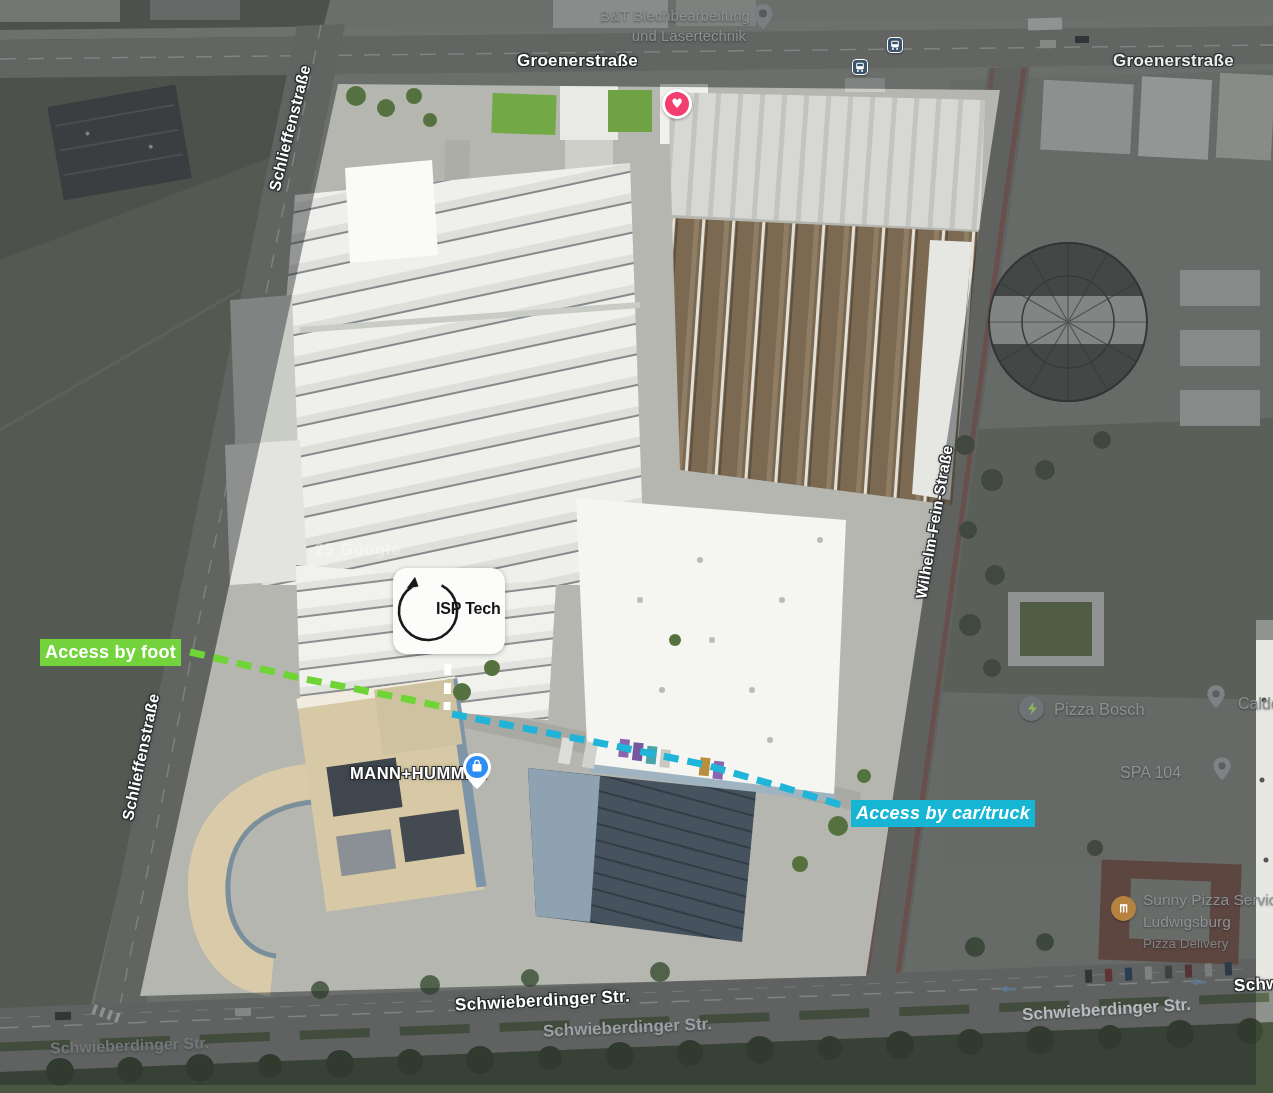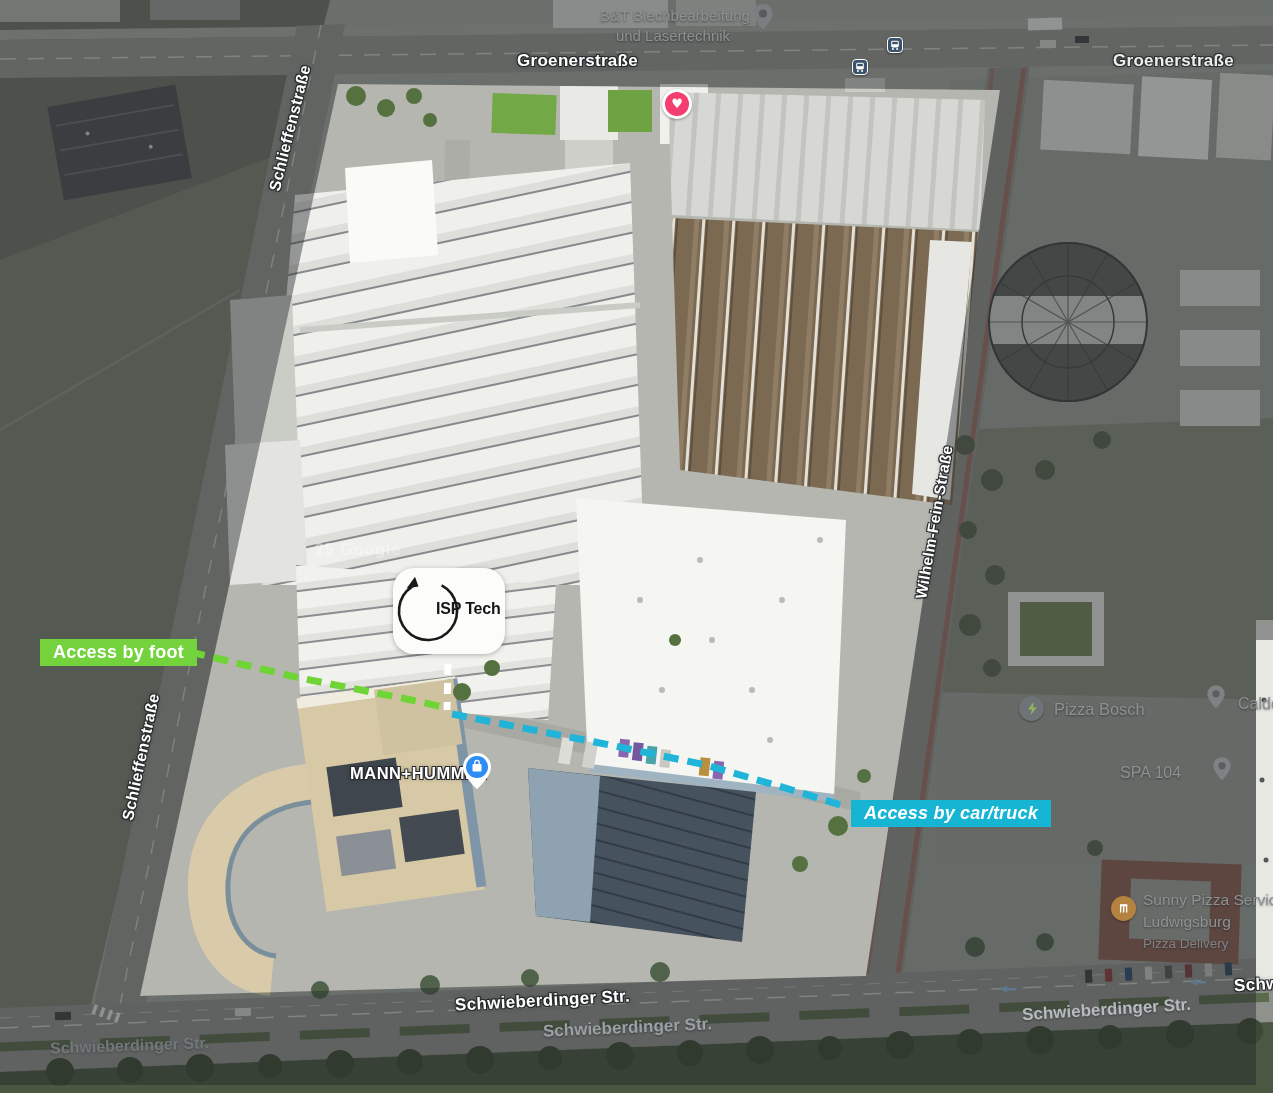--- a/index.html
+++ b/index.html
@@ -9,37 +9,37 @@
   .lbl{position:absolute;white-space:nowrap;line-height:1.1;}
   .street{color:#fff;font-weight:bold;font-size:16px;letter-spacing:.3px;
     text-shadow:-1px -1px 0 #26292b,1px -1px 0 #26292b,-1px 1px 0 #26292b,1px 1px 0 #26292b,0 0 4px rgba(0,0,0,.55);}
   .soft{opacity:.88;}
   .dimgray{color:#9aa0a4;font-weight:bold;font-size:17px;text-shadow:0 1px 2px rgba(20,22,24,.5);}
   .dimdark{color:#72777b;font-weight:bold;font-size:16px;text-shadow:0 1px 2px rgba(20,22,24,.35);}
   .dimlight{color:#b6bbbe;font-weight:bold;font-size:17px;text-shadow:0 1px 2px rgba(20,22,24,.45);}
   .poi{color:#8d9193;font-size:16px;text-shadow:0 1px 2px rgba(25,27,29,.55);}
   .poi-small{color:#7e8386;font-size:13.5px;text-shadow:0 1px 2px rgba(25,27,29,.5);}
   .access{position:absolute;color:#fff;font-size:18px;font-weight:bold;letter-spacing:.2px;
-          padding:3px 13px;white-space:nowrap;}
+          padding:3px 5px;white-space:nowrap;}
   .access.foot{background:#74d33c;}
   .access.car{background:#16b5d4;}
   .heart-marker{position:absolute;width:30px;height:30px;border-radius:50%;background:#fff;
     box-shadow:0 1px 3px rgba(0,0,0,.35);display:flex;align-items:center;justify-content:center;}
   .heart-inner{width:24px;height:24px;border-radius:50%;background:#f23f70;color:#fff;
     font-size:13px;line-height:24px;text-align:center;font-family:"DejaVu Sans",sans-serif;}
   .transit{position:absolute;width:16px;height:16px;border-radius:4px;background:#3a536b;
     border:1.5px solid #fff;box-sizing:border-box;display:flex;align-items:center;justify-content:center;
     box-shadow:0 1px 2px rgba(0,0,0,.4);}
   .pin{position:absolute;}
   .disc{position:absolute;border-radius:50%;display:flex;align-items:center;justify-content:center;
     box-shadow:0 1px 2px rgba(0,0,0,.35);}
   .disc.bosch{width:25px;height:25px;background:#6e7377;}
   .disc.pizza{width:25px;height:25px;background:#b5823f;}
   #isp-card{position:absolute;left:393px;top:568px;width:112px;height:86px;background:#fcfcfb;
-    border-radius:21px;box-shadow:0 1px 5px rgba(0,0,0,.28);}
+    border-radius:14px;box-shadow:0 1px 5px rgba(0,0,0,.28);}
   #isp-card .logo-text{position:absolute;left:43px;top:32px;font-size:16px;font-weight:bold;
     color:#151515;letter-spacing:-.2px;}
   #watermark{position:absolute;left:315px;top:541px;font-size:16px;font-weight:bold;
     color:rgba(255,255,255,.38);letter-spacing:1px;}
 </style>
 </head>
 <body>
 
 <div id="stage">
 
@@ -295,21 +295,21 @@
 <div class="lbl street soft" style="left:1113px;top:52px;font-size:17px;">Groenerstraße</div>
 <div class="lbl street" style="left:290px;top:128px;transform:translate(-50%,-50%) rotate(-76deg);">Schlieffenstraße</div>
 <div class="lbl street" style="left:141px;top:757px;transform:translate(-50%,-50%) rotate(-78deg);">Schlieffenstraße</div>
 <div class="lbl street" style="left:934px;top:522px;font-size:15.5px;transform:translate(-50%,-50%) rotate(-80deg);">Wilhelm-Fein-Straße</div>
 <div class="lbl street" style="left:455px;top:992px;font-size:17px;transform:rotate(-3deg);">Schwieberdinger Str.</div>
 <div class="lbl dimgray" style="left:543px;top:1019px;transform:rotate(-2.5deg);">Schwieberdinger Str.</div>
 <div class="lbl dimdark" style="left:50px;top:1037px;transform:rotate(-2deg);">Schwieberdinger Str.</div>
 <div class="lbl dimlight" style="left:1022px;top:1001px;transform:rotate(-3.5deg);">Schwieberdinger Str.</div>
 <div class="lbl street" style="left:1234px;top:976px;font-size:17px;transform:rotate(-3deg);">Schw</div>
 
-<div class="lbl poi" style="left:600px;top:6px;width:146px;text-align:center;font-size:15px;line-height:1.3;">
+<div class="lbl poi" style="left:600px;top:6px;width:146px;text-align:right;font-size:15px;line-height:1.3;">
   <span style="display:block;">B&amp;T Blechbearbeitung</span>
   <span style="display:block;">und Lasertechnik</span>
 </div>
 <div class="pin" style="left:752px;top:3px;">
   <svg width="22" height="28" viewBox="0 0 22 28">
         <path d="M11 1C5.5 1 1.5 5 1.5 10.4 1.5 17 11 26.5 11 26.5s9.5-9.5 9.5-16.1C20.5 5 16.5 1 11 1z" fill="#7a7e81"></path>
         <circle cx="11" cy="10.5" r="4" fill="#565a5d"></circle>
       </svg>
 </div>
 

